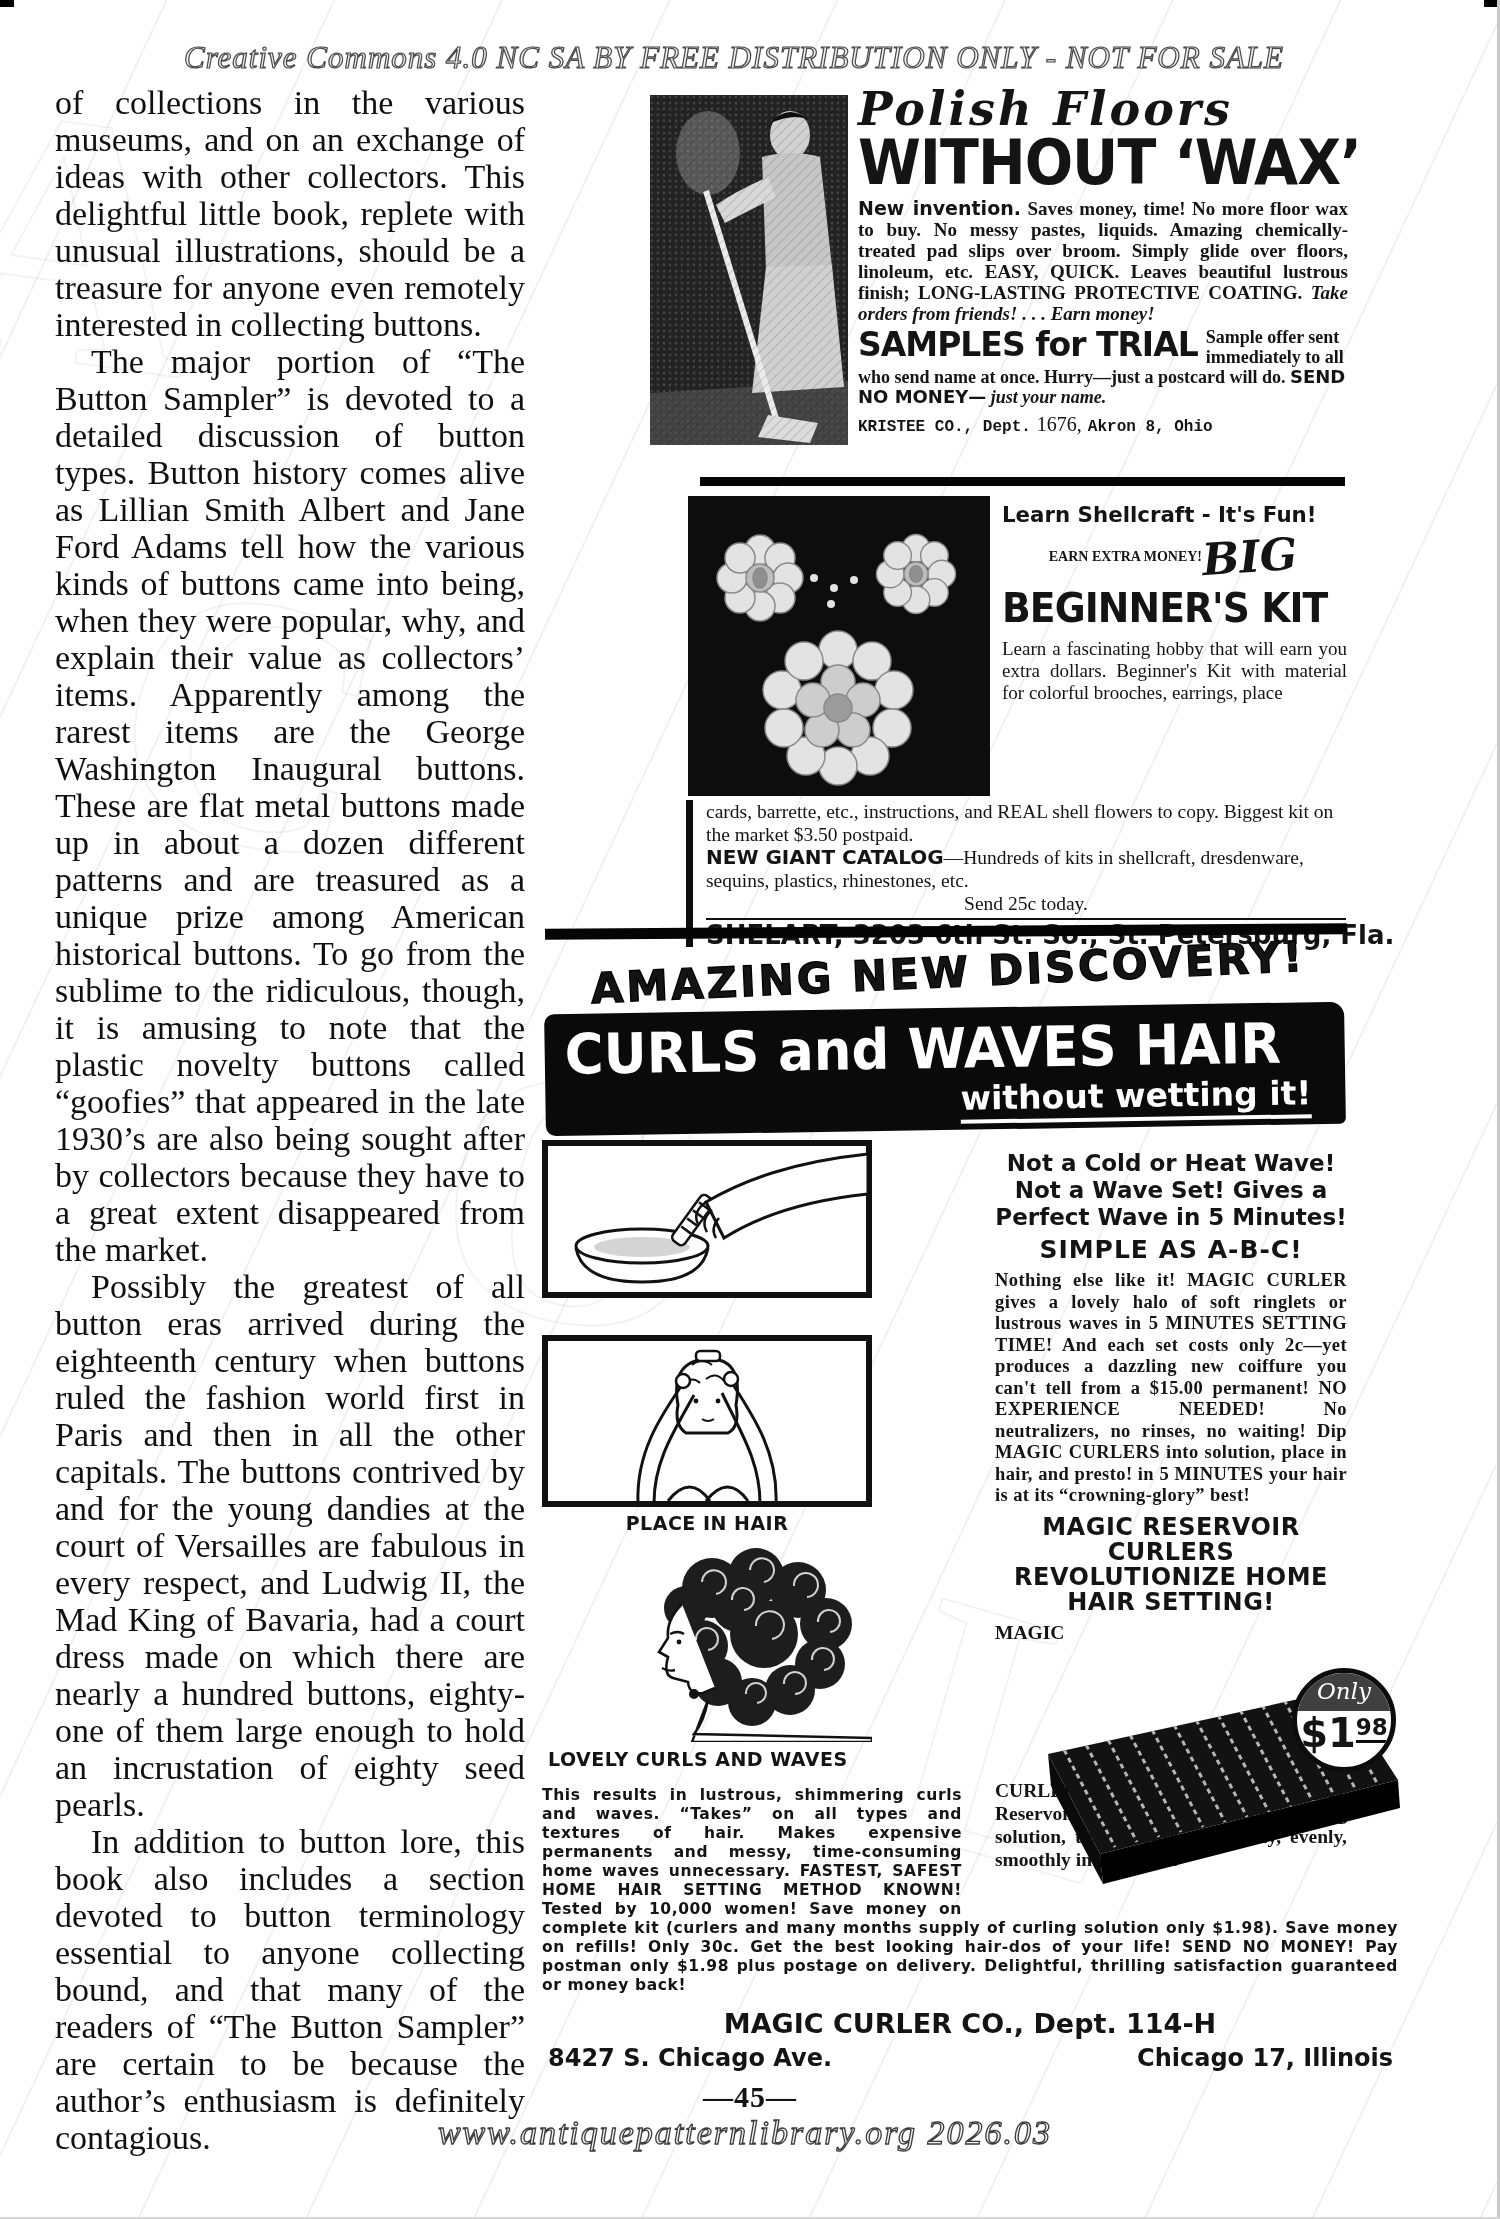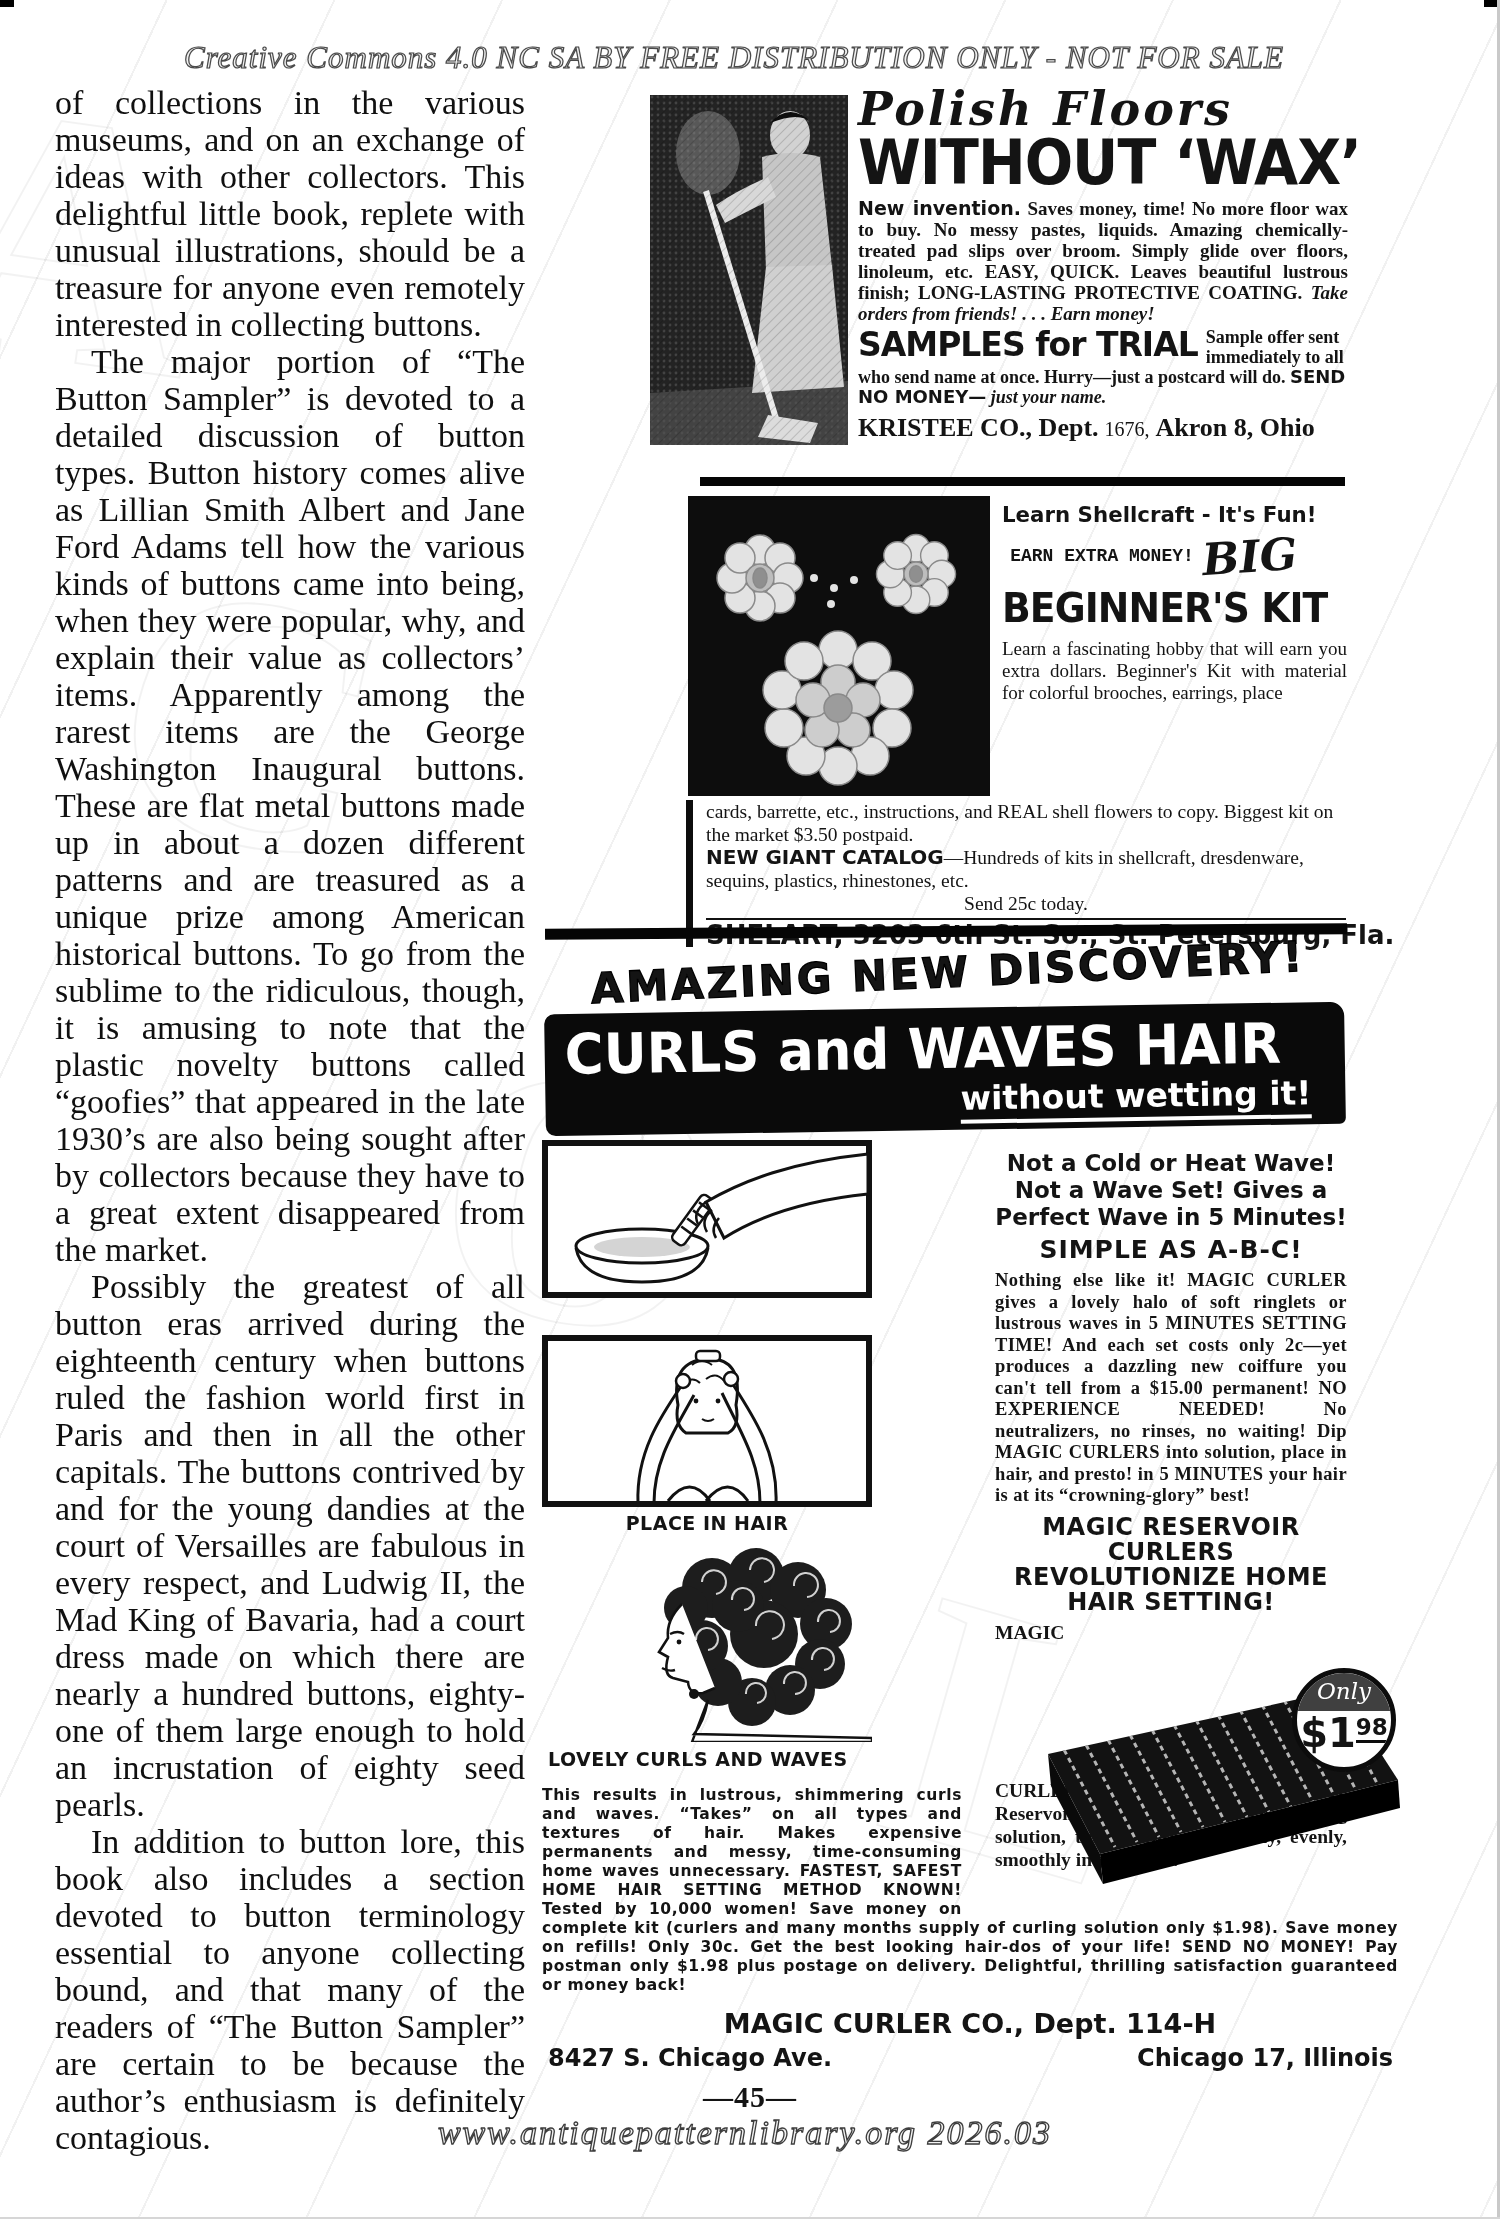--- a/index.html
+++ b/index.html
@@ -37,31 +37,31 @@
     font-size:46px;line-height:46px;letter-spacing:3px;white-space:nowrap;}
   .ad1-h2{font-family:"DejaVu Sans","Liberation Sans",sans-serif;font-weight:bold;font-size:57px;
     line-height:56px;letter-spacing:-1px;transform:scaleY(1.08);transform-origin:left top;white-space:nowrap;}
   .ad1-body{margin-top:10px;font-size:19px;line-height:21px;text-align:justify;font-weight:bold;}
   .ad1-lead{font-family:"DejaVu Sans","Liberation Sans",sans-serif;font-weight:bold;}
   .ad1-it{font-style:italic;}
   .samples{margin-top:3px;font-weight:bold;font-size:18px;line-height:20px;}
   .samples-head{float:left;font-family:"DejaVu Sans","Liberation Sans",sans-serif;font-weight:bold;
     font-size:33px;line-height:36px;margin-right:8px;letter-spacing:-1px;}
   .kristee{margin-top:6px;white-space:nowrap;font-weight:bold;}
-  .kristee .co{font-family:Liberation Serif, serif;font-size:26px;}
+  .kristee .co{font-family:Liberation Mono, monospace;font-size:16px;}
   .kristee .no{font-family:"Liberation Serif",serif;font-weight:normal;font-size:20px;padding:0 6px;}
 
   
   .ad2-img{position:absolute;left:688px;top:496px;width:302px;height:300px;}
   .ad2-right{position:absolute;left:1002px;top:502px;width:345px;}
   .ad2-tag{font-family:"DejaVu Sans","Liberation Sans",sans-serif;font-weight:bold;font-size:22px;
     white-space:nowrap;transform:scaleX(.97);transform-origin:left;}
   .ad2-earnrow{display:flex;align-items:center;margin-top:4px;}
-  .ad2-earn{font-family:Liberation Mono, monospace;font-weight:bold;font-size:18px;
-    line-height:23px;text-align:center;width:200px;}
+  .ad2-earn{font-family:Liberation Serif, serif;font-weight:bold;font-size:14px;
+    line-height:23px;text-align:right;width:200px;}
   .ad2-big{font-family:"DejaVu Serif","Liberation Serif",serif;font-style:italic;font-weight:bold;
     font-size:44px;transform:rotate(-4deg);}
   .ad2-kit{font-family:"DejaVu Sans","Liberation Sans",sans-serif;font-weight:bold;font-size:41px;
     letter-spacing:-1px;white-space:nowrap;transform:scaleX(.92);transform-origin:left;margin-top:2px;}
   .ad2-body1{margin-top:6px;font-size:19px;line-height:22px;text-align:justify;}
   .ad2-lower{position:absolute;left:686px;top:800px;width:660px;border-left:7px solid #0d0d0d;
     padding-left:13px;box-sizing:border-box;font-size:19.5px;line-height:23px;}
   .ad2-cat b{font-family:"DejaVu Sans","Liberation Sans",sans-serif;font-size:20px;}
   .ad2-send{text-align:center;}
   .ad2-addr{font-family:"DejaVu Sans","Liberation Sans",sans-serif;font-weight:bold;font-size:26px;

